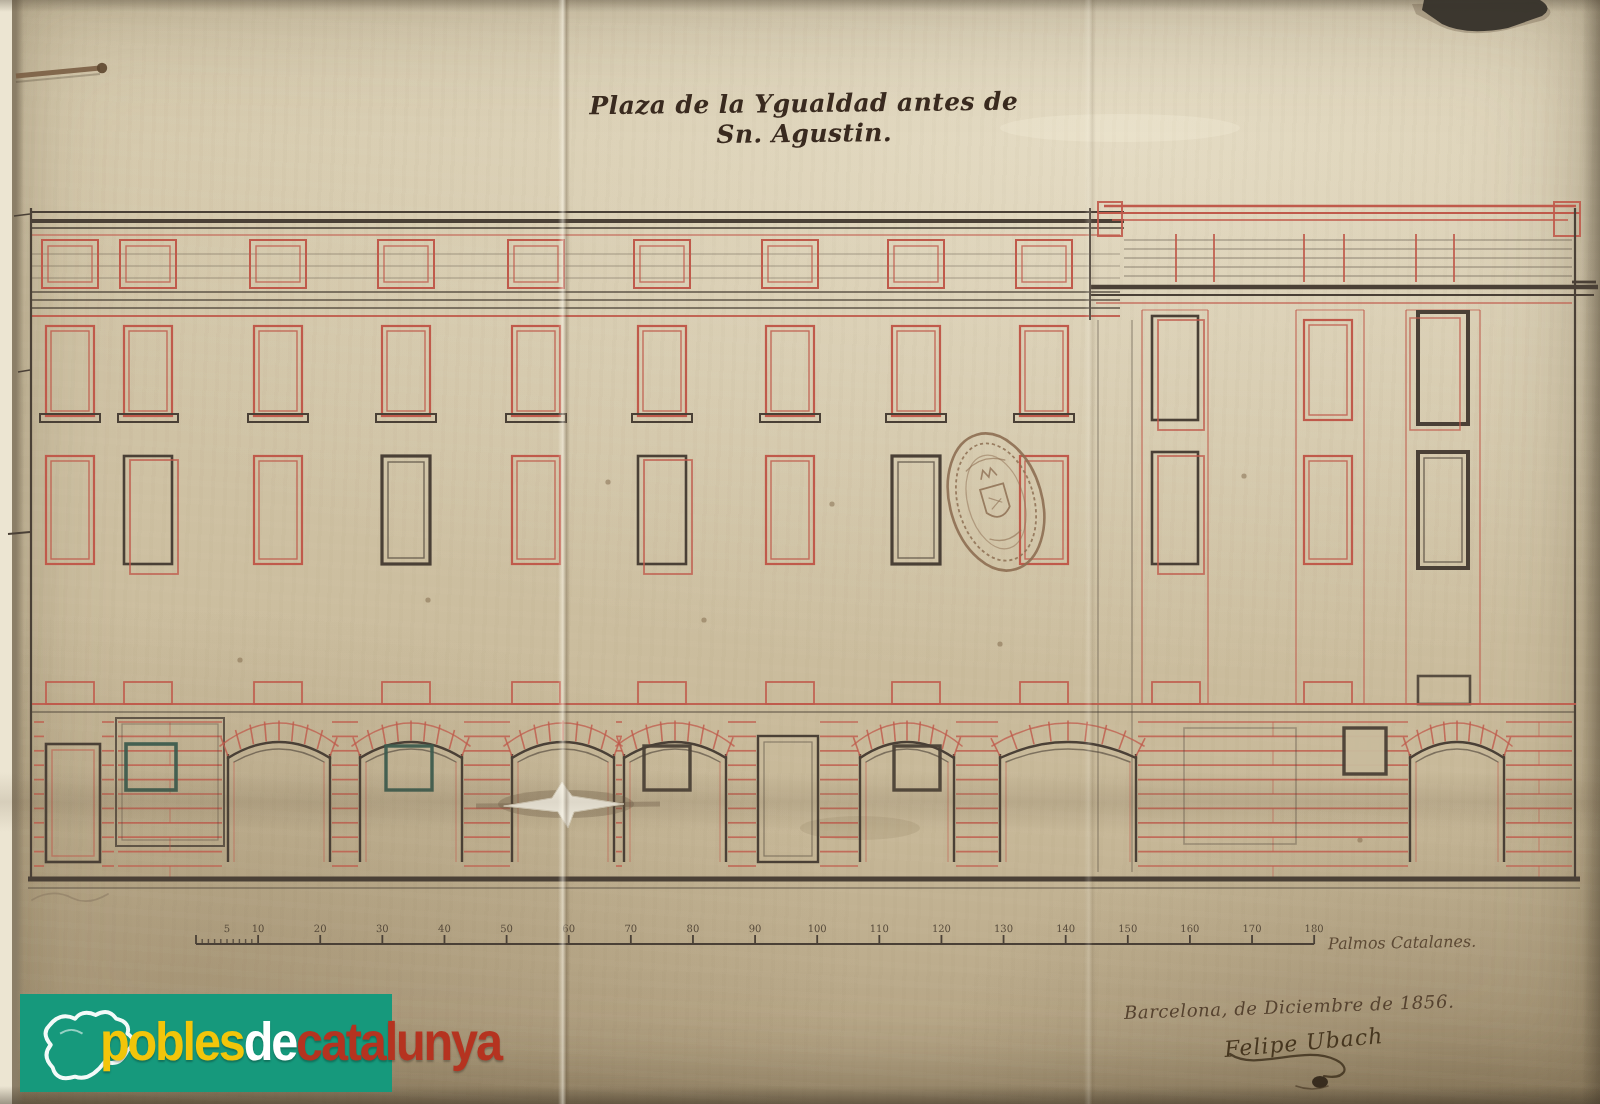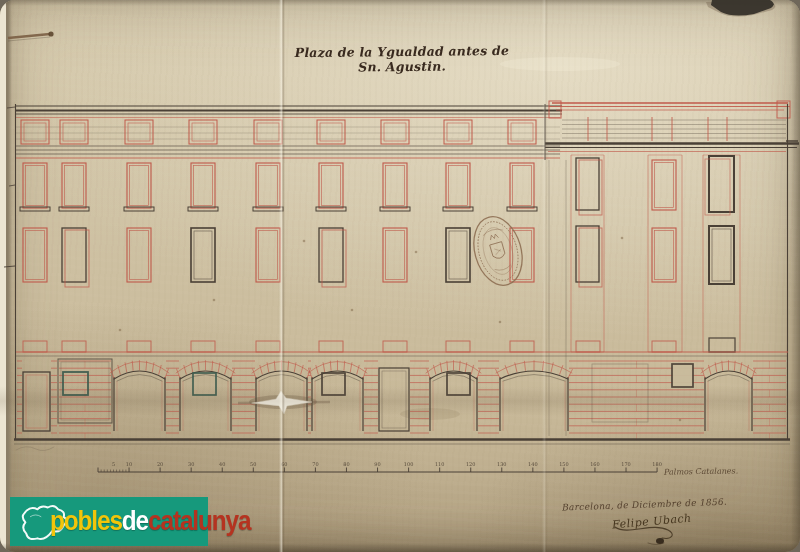--- a/index.html
+++ b/index.html
@@ -1,16 +1,16 @@
 <!DOCTYPE html>
 <html><head>
 <meta charset="utf-8">
 <style>
   html,body{margin:0;padding:0;background:#6f675a;}
-  .stage{position:relative;width:800px;height:552px;overflow:hidden;font-family:"DejaVu Serif",serif;border-radius:15px;}
+  .stage{position:relative;width:800px;height:552px;overflow:hidden;font-family:"DejaVu Serif",serif;}
   .paper{position:absolute;left:0;top:0;width:800px;height:552px;
     background:
       radial-gradient(130% 90% at 70% 12%, rgba(250,245,228,.45) 0%, rgba(250,245,228,0) 55%),
       radial-gradient(70% 55% at 12% 88%, rgba(115,96,66,.28) 0%, rgba(115,96,66,0) 60%),
       radial-gradient(55% 40% at 92% 96%, rgba(105,88,60,.30) 0%, rgba(105,88,60,0) 60%),
       linear-gradient(180deg,#d5c9ac 0%,#cfc2a4 40%,#c7b898 75%,#b2a182 100%);
     box-shadow: inset 0 0 60px rgba(95,80,55,.35), inset 0 -14px 28px rgba(78,63,43,.28);}
   .grain{position:absolute;left:0;top:0;width:800px;height:552px;opacity:.5;
     background:repeating-linear-gradient(92deg,rgba(120,100,70,.05) 0 2px,rgba(0,0,0,0) 2px 6px),
                repeating-linear-gradient(4deg,rgba(255,250,235,.04) 0 3px,rgba(0,0,0,0) 3px 9px);}
@@ -26,21 +26,21 @@
     background:linear-gradient(180deg,rgba(0,0,0,0),rgba(93,76,54,.15) 50%,rgba(0,0,0,0));}
   #art{position:absolute;left:0;top:0;z-index:2;}
   .title{position:absolute;left:292px;top:44px;width:220px;z-index:5;text-align:center;
     font:italic 600 12.5px "DejaVu Serif",serif;color:#392a1f;letter-spacing:.2px;transform:rotate(-.6deg);}
   .scale-caption{position:absolute;left:664px;top:467px;z-index:5;
     font:italic 8px "DejaVu Serif",serif;color:#5d4a35;transform:rotate(-1deg);}
   .date-line{position:absolute;left:562px;top:499px;width:200px;z-index:5;
     font:italic 9px "DejaVu Serif",serif;color:#55422f;transform:rotate(-2deg);letter-spacing:.3px;}
   .signature-text{position:absolute;left:612px;top:515px;z-index:5;
     font:italic 11px "DejaVu Serif",serif;color:#46361f;transform:rotate(-5deg);letter-spacing:.5px;}
-  .logo{position:absolute;left:10px;top:497px;width:186px;height:49px;background:#16997c;z-index:10;padding-left:12px;}
+  .logo{position:absolute;left:10px;top:497px;width:186px;height:49px;background:#16997c;z-index:10;}
   .cat-map{position:absolute;left:3px;top:3px;width:64px;height:43px;}
   .logo-text{position:absolute;left:40px;top:11px;white-space:nowrap;
     font-family:"Liberation Sans",sans-serif;font-weight:bold;font-size:27px;line-height:1;
     letter-spacing:-1.2px;transform:scaleX(.9);transform-origin:left center;
     text-shadow:0 1px 1px rgba(0,0,0,.25);}
   .w1{color:#f2c50a;} .w2{color:#ffffff;} .w3{color:#b53320;}
 </style>
 </head>
 <body>
 

